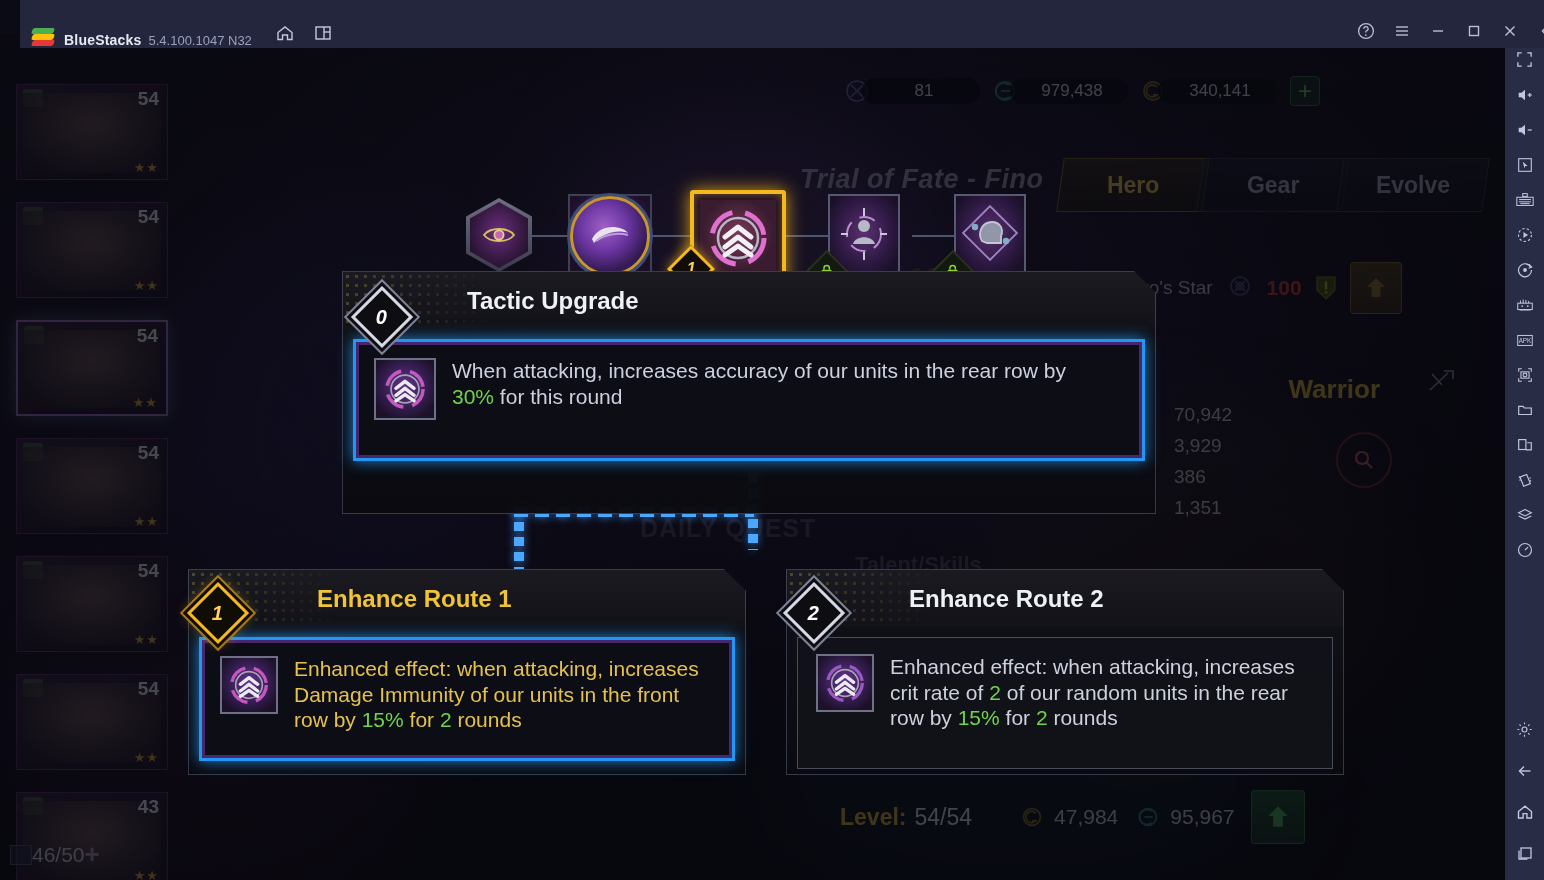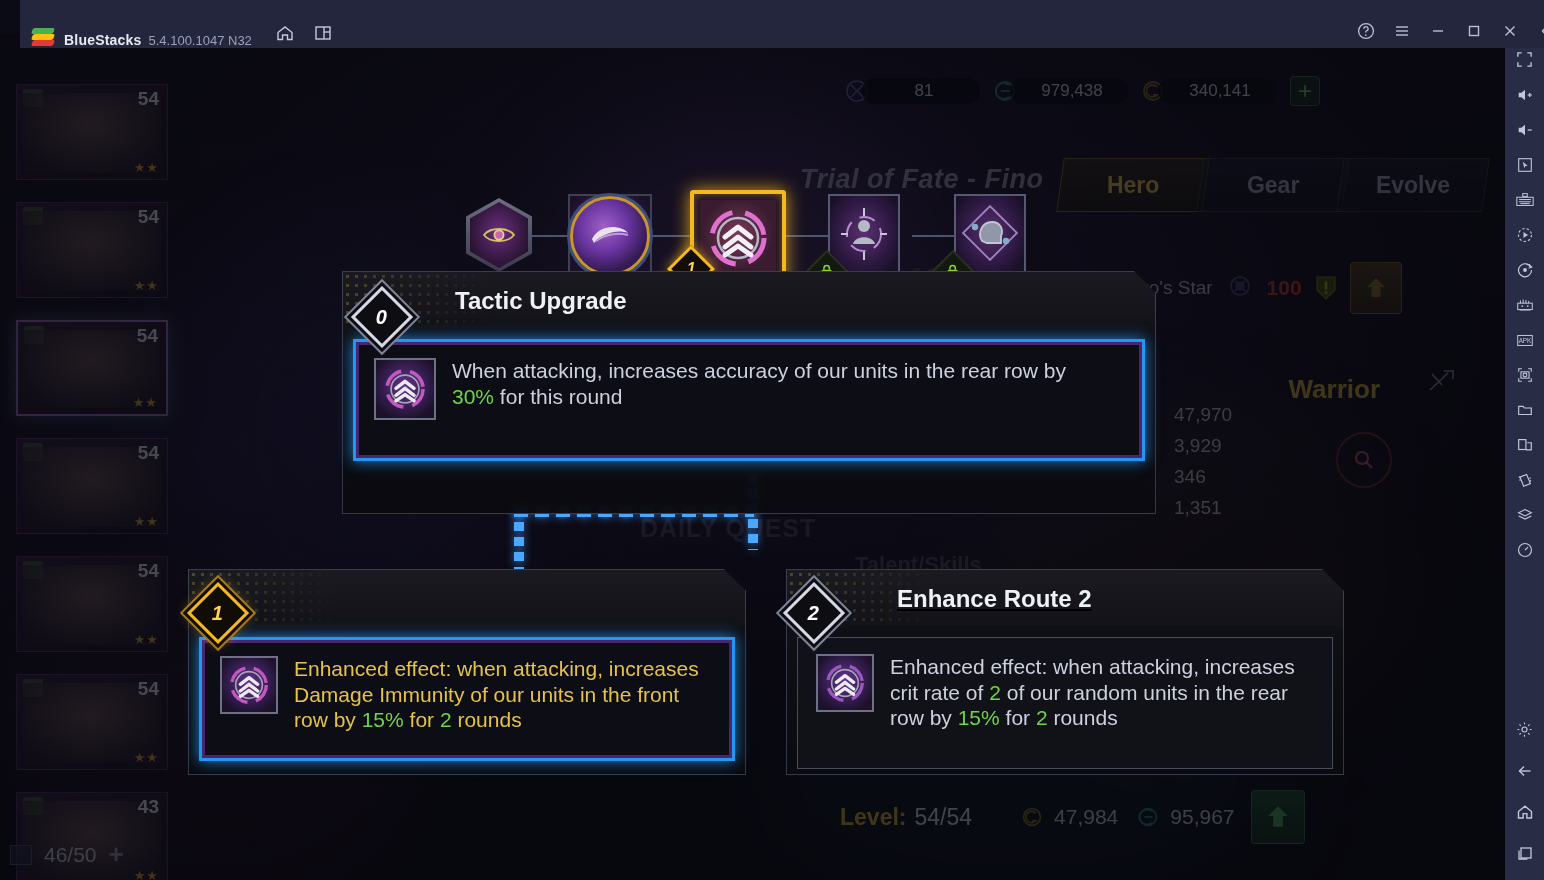--- a/index.html
+++ b/index.html
@@ -153,21 +153,21 @@
     background: linear-gradient(150deg, rgba(52,36,66,.85), rgba(26,20,40,.9));
     border: 1px solid rgba(150,80,160,.45);
   }
   .herocard.sel { border: 2px solid rgba(170,120,200,.9); box-shadow: 0 0 16px rgba(120,150,210,.45); }
   .herocard .lvl { position: absolute; right: 8px; top: 3px; color:#dfe3ef; font-size: 19px; font-weight: bold; }
   .herocard .face { position:absolute; inset: 8px 6px 6px 6px; border-radius: 3px;
      background: radial-gradient(60% 70% at 50% 40%, rgba(150,120,110,.55), rgba(40,30,45,.6)); }
   .herocard .stars { position:absolute; right: 8px; bottom: 4px; color:#c9a23e; font-size: 13px; letter-spacing: 1px; }
   .herocard .cls { position:absolute; left: 6px; top: 4px; width: 20px; height: 18px; border-radius: 3px;
      background: rgba(90,120,80,.55); }
-  .heroslot { position: absolute; left: 10px; bottom: 10px; display:flex; align-items:center; gap: 12px; z-index: 10; }
+  .heroslot { position: absolute; left: 10px; bottom: 10px; display:flex; align-items:center; z-index: 10; }
   .heroslot .cnt { color:#c3c8d8; font-size: 21px; }
   .heroslot .plus { color:#8f96ad; font-size: 26px; font-weight: bold; }
   .heroslot .box { width: 22px; height: 20px; border:1px solid #4b5470; background: rgba(40,50,80,.6); }
 
   
   .nodes { position: absolute; left: 466px; top: 160px; width: 580px; height: 110px; z-index: 41; }
   .node-line {
     position: absolute; top: 41px; height: 2px; background: rgba(120,145,180,.55);
   }
   .node { position: absolute; top: 0; }
@@ -213,21 +213,21 @@
   }
   .node .lock-diamond span { transform: rotate(-45deg); display:flex; }
 
   
   .panel { position: absolute; z-index: 42; }
   .panel-head {
     position: relative; height: 58px;
     background: linear-gradient(180deg, #1a1a20 0%, #121218 100%);
     border: 1px solid rgba(150,160,190,.30);
     border-bottom: none;
-    display: flex; align-items: center;
+    display: flex; align-items: center; padding-left: 12px;
   }
   .panel-head .dots {
     position: absolute; left: 0; top: 0; bottom: 0; width: 150px;
     background-image: radial-gradient(circle, rgba(180,160,70,.55) 1.4px, transparent 1.6px);
     background-size: 9px 9px;
     -webkit-mask-image: linear-gradient(90deg, rgba(0,0,0,.85), rgba(0,0,0,0));
             mask-image: linear-gradient(90deg, rgba(0,0,0,.85), rgba(0,0,0,0));
     opacity: .75;
   }
   .panel-title { position: relative; font-size: 24px; font-weight: bold; color:#eef1f7; z-index:2; }
@@ -614,23 +614,23 @@
     <div class="classpanel">
       <div class="class-name">Warrior</div>
       <div class="class-ico">
         <svg width="30" height="26" viewBox="0 0 30 26" fill="none" stroke="#868ca1" stroke-width="1.6">
           <path d="M4 22 L22 5"></path>
             <path d="M18 3 L27 3 L27 11"></path>
             <path d="M6 6 L16 17"></path>
         </svg>
       </div>
       <div class="stats">
-        <div>47,970</div>
+        <div>70,942</div>
         <div>3,929</div>
-        <div>346</div>
+        <div>386</div>
         <div>1,351</div>
       </div>
       <div class="magnifier">
         <svg width="26" height="26" viewBox="0 0 26 26" fill="none" stroke="currentColor" stroke-width="2">
           <circle cx="11" cy="11" r="6"></circle>
             <line x1="15.5" y1="15.5" x2="21" y2="21"></line>
         </svg>
       </div>
     </div>
 
@@ -780,20 +780,21 @@
       </div>
     </div>
 
     <div class="conn v" style="left:748px; top:440px; height:76px;"></div>
     <div class="conn h" style="left:514px; top:473px; width:240px;"></div>
     <div class="conn v" style="left:514px; top:473px; height:62px;"></div>
 
     <div class="panel" style="left:188px; top:535px; width:558px;">
       <div class="panel-head" style="clip-path: polygon(0 0, calc(100% - 22px) 0, 100% 22px, 100% 100%, 0 100%);">
         <div class="dots"></div>
+        <div class="panel-title gold" style="margin-left:116px;">Enhance Route 1</div>
       </div>
       <div class="hdr-badge gold" style="left:8px; top:22px;">
         <span>1</span>
       </div>
 
       <div class="panel-body" style="height:148px;">
         <div class="effect-box hl" style="height:124px;">
           <div class="eff-icon">
             <svg width="44" height="44" viewBox="0 0 66 66" fill="none">
               <circle cx="33" cy="33" r="26" stroke="#c558c0" stroke-width="5" stroke-dasharray="30 13"></circle>
@@ -804,21 +805,21 @@
             </svg>
           </div>
           <div class="eff-text gold" style="max-width:414px;">
             <span>Enhanced effect: when attacking, increases Damage Immunity of our units in the front row by </span><span class="g">15%</span><span> for </span><span class="g">2</span><span> rounds</span>
           </div>
         </div>
       </div>
     </div>
 
     <div class="panel" style="left:786px; top:535px; width:558px;">
-      <div class="panel-head" style="clip-path: polygon(0 0, calc(100% - 22px) 0, 100% 22px, 100% 100%, 0 100%); text-decoration: underline;">
+      <div class="panel-head" style="clip-path: polygon(0 0, calc(100% - 22px) 0, 100% 22px, 100% 100%, 0 100%);">
         <div class="dots"></div>
         <div class="panel-title" style="margin-left:110px;">Enhance Route 2</div>
       </div>
       <div class="hdr-badge silver" style="left:6px; top:22px;">
         <span>2</span>
       </div>
 
       <div class="panel-body" style="height:148px;">
         <div class="effect-box plain" style="height:132px;">
           <div class="eff-icon">

